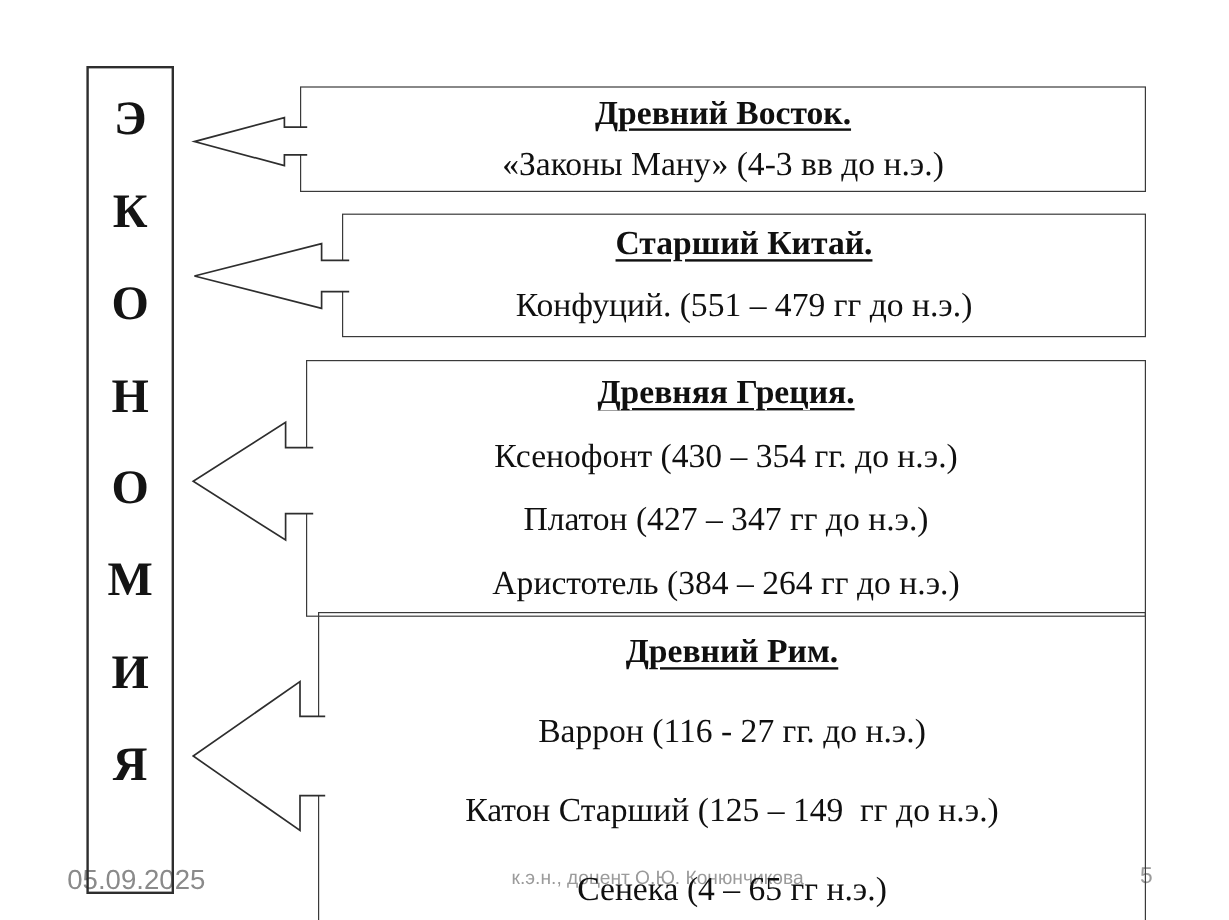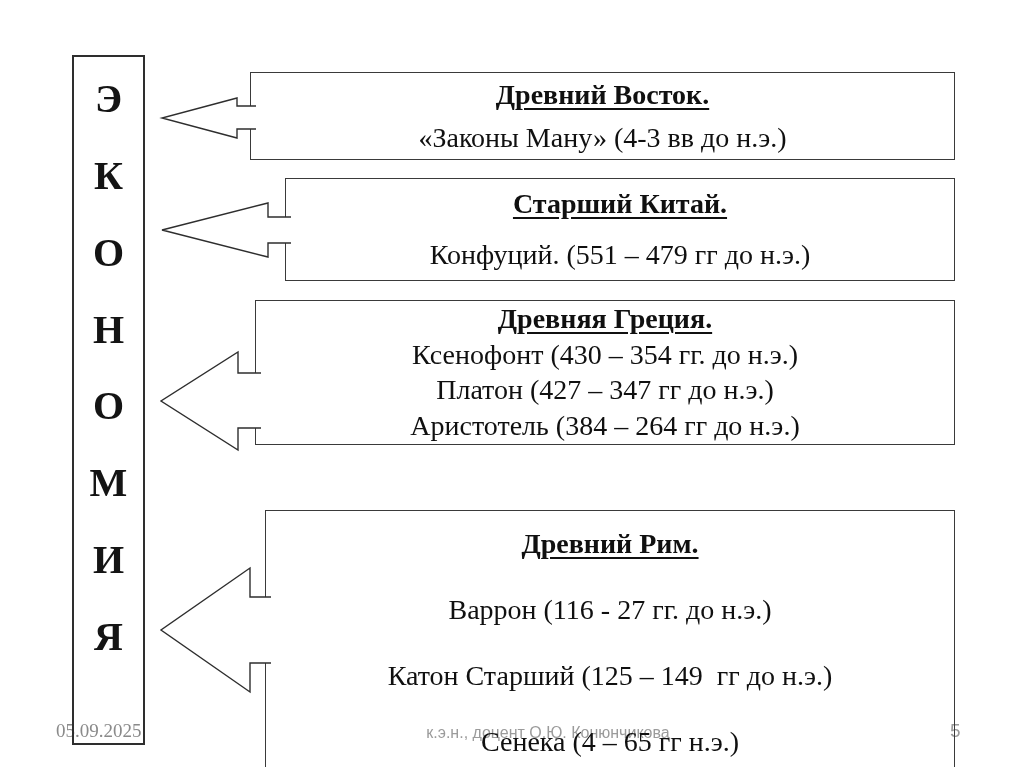--- a/index.html
+++ b/index.html
@@ -3,22 +3,22 @@
 <meta charset="utf-8">
 <style>
   html,body{margin:0;padding:0;background:#ffffff;}
   .slide{
     position:relative;width:1024px;height:767px;background:#ffffff;
     font-family:"Liberation Serif","DejaVu Serif",serif;color:#111;overflow:hidden;
   }
   
   .footer-date{
     position:absolute;left:56px;top:720px;width:140px;
-    font-family:Liberation Serif, serif;
-    font-size:19px;color:#8a8a8a;z-index:1;
+    font-family:Liberation Sans, sans-serif;
+    font-size:23px;color:#8a8a8a;z-index:1;
   }
   .footer-credit{
     position:absolute;left:0;top:724px;width:1024px;text-align:center;
     font-family:"Liberation Sans","DejaVu Sans",sans-serif;
     font-size:16px;color:#9b9b9b;z-index:1;padding-left:36px;
   }
   .footer-page{
     position:absolute;left:950px;top:720px;width:40px;
     font-family:"Liberation Sans","DejaVu Sans",sans-serif;
     font-size:19px;color:#9b9b9b;z-index:1;
@@ -33,21 +33,21 @@
   .vletter{
     font-weight:bold;font-size:40px;line-height:40px;color:#141414;
   }
   
   .era-box{
     position:absolute;border:1.5px solid #3a3a3a;background:transparent;z-index:2;
     display:flex;flex-direction:column;box-sizing:border-box;
   }
   #box-east  {left:250px;top:72px; width:705px;height:88px;}
   #box-china {left:285px;top:178px;width:670px;height:103px;}
-  #box-greece{left:255px;top:300px;width:700px;height:145px;}
+  #box-greece{left:255px;top:300px;width:700px;height:214px;}
   #box-rome  {left:265px;top:510px;width:690px;height:266px;}
   .era-line{
     flex:1;display:flex;align-items:center;justify-content:center;
     font-size:28px;white-space:pre-wrap;text-align:center;color:#101010;
   }
   .era-title{
     font-weight:bold;text-decoration:underline;
     text-decoration-thickness:2px;text-underline-offset:4px;
   }
   

